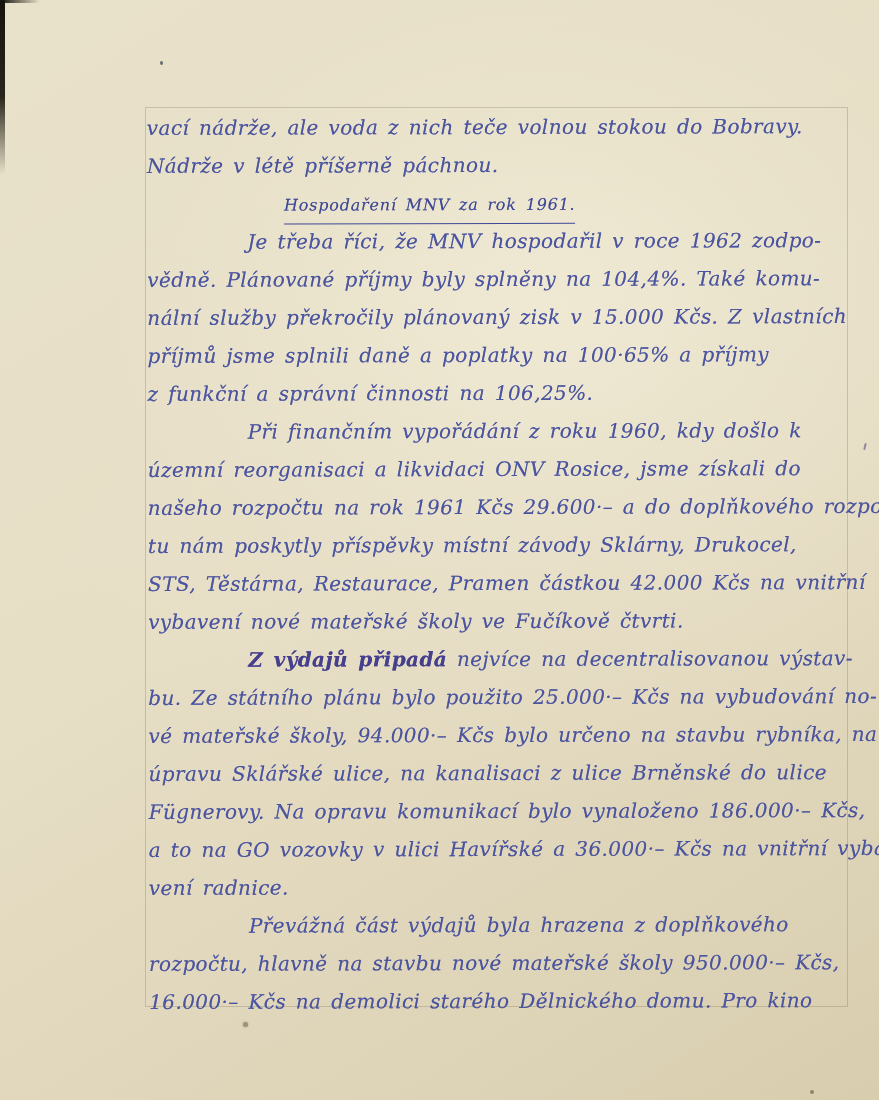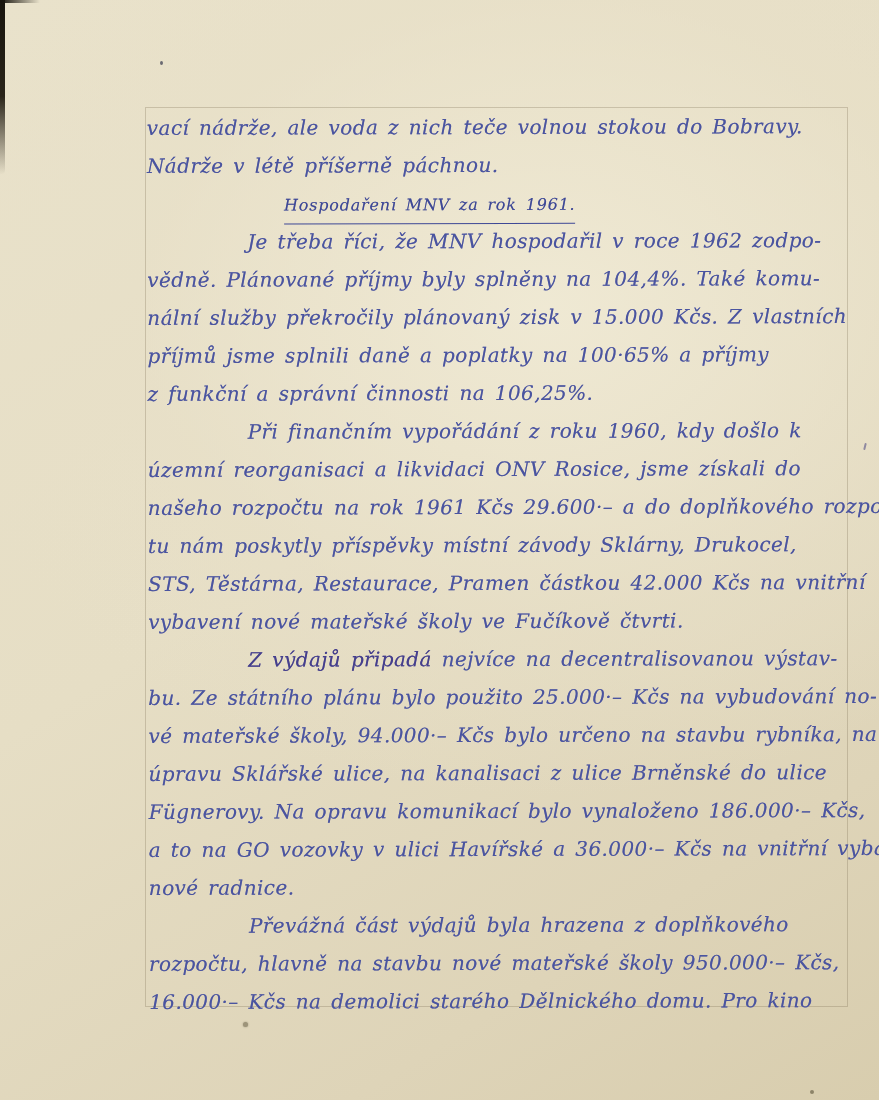--- a/index.html
+++ b/index.html
@@ -74,21 +74,21 @@
   .heading-text {
     display: inline-block;
     color: #3e4896;
     font-size: 16px;
     border-bottom: 1.6px solid #3e4896;
     padding-bottom: 1px;
     letter-spacing: 0.8px;
   }
   .em {
     color: #453f8d;
-    font-weight: normal;
+    font-weight: bold;
     text-shadow: 0 0 0.6px rgba(69, 63, 141, 0.7);
   }
 </style>
 </head>
 <body>
 
 <div class="paper"></div>
 <div class="scan-edge-left"></div>
 <div class="scan-edge-top"></div>
 <div class="rule-box"></div>
@@ -112,17 +112,17 @@
     <div class="line normal"><span>našeho rozpočtu na rok 1961 Kčs 29.600·– a do doplňkového rozpoč-</span></div>
     <div class="line normal"><span>tu nám poskytly příspěvky místní závody Sklárny, Drukocel,</span></div>
     <div class="line normal"><span>STS, Těstárna, Restaurace, Pramen částkou 42.000 Kčs na vnitřní</span></div>
     <div class="line normal"><span>vybavení nové mateřské školy ve Fučíkově čtvrti.</span></div>
     <div class="line indent"><span class="em">Z výdajů připadá</span><span> nejvíce na decentralisovanou výstav-</span></div>
     <div class="line normal"><span>bu. Ze státního plánu bylo použito 25.000·– Kčs na vybudování no-</span></div>
     <div class="line normal"><span>vé mateřské školy, 94.000·– Kčs bylo určeno na stavbu rybníka, na</span></div>
     <div class="line normal"><span>úpravu Sklářské ulice, na kanalisaci z ulice Brněnské do ulice</span></div>
     <div class="line normal"><span>Fügnerovy. Na opravu komunikací bylo vynaloženo 186.000·– Kčs,</span></div>
     <div class="line normal"><span>a to na GO vozovky v ulici Havířské a 36.000·– Kčs na vnitřní vyba-</span></div>
-    <div class="line normal"><span>nové radnice.</span></div>
+    <div class="line normal"><span>vení radnice.</span></div>
     <div class="line indent"><span>Převážná část výdajů byla hrazena z doplňkového</span></div>
     <div class="line normal"><span>rozpočtu, hlavně na stavbu nové mateřské školy 950.000·– Kčs,</span></div>
     <div class="line normal"><span>16.000·– Kčs na demolici starého Dělnického domu. Pro kino</span></div>
   </div>
 
 </body></html>

